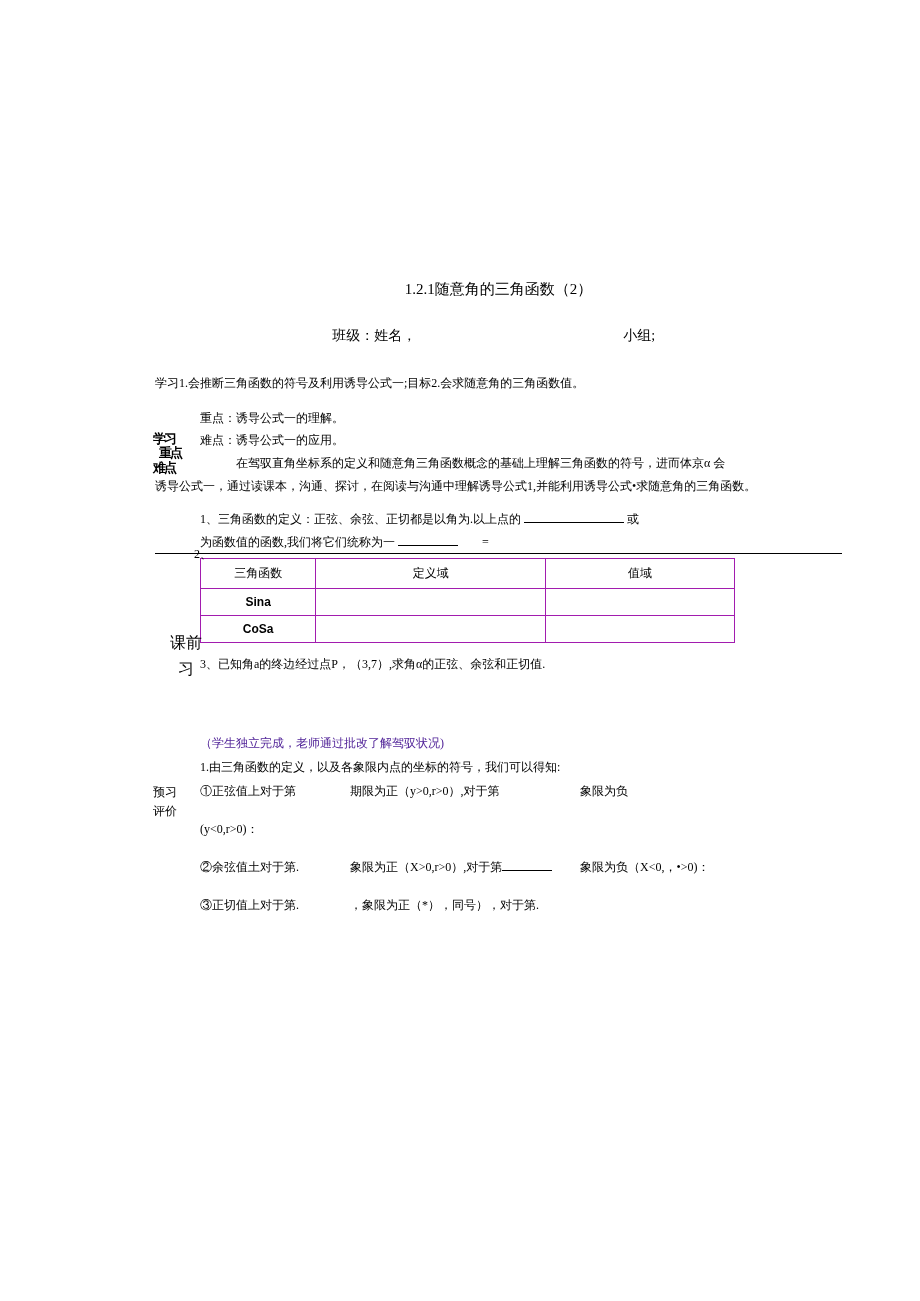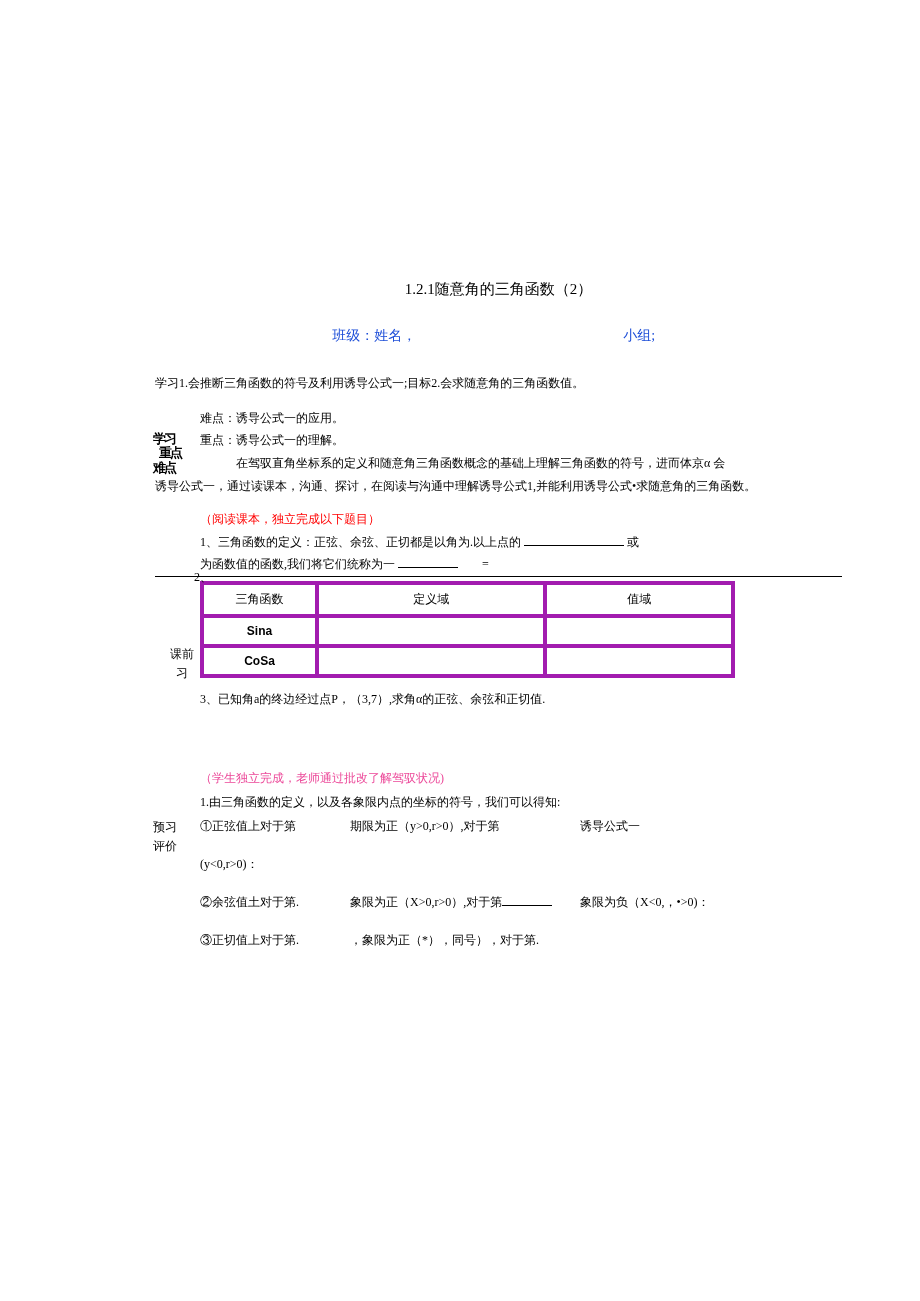--- a/index.html
+++ b/index.html
@@ -18,21 +18,21 @@
     .title {
       text-align: center;
       font-size: 15px;
       margin-bottom: 28px;
     }
     .subtitle {
       text-align: center;
       font-size: 14px;
       margin-bottom: 28px;
     }
-    .subtitle .red { color: #1d4ed8; }
+    .subtitle .red { color: #000000; }
     .subtitle .gap { display: inline-block; width: 200px; }
     .subtitle .gap2 { display: inline-block; width: 6px; }
     .line {
       line-height: 1.8;
       margin-bottom: 8px;
     }
     .section {
       position: relative;
     }
     .side-label {
@@ -50,54 +50,54 @@
       letter-spacing: -2px;
     }
     .content-block {
       margin-left: 45px;
       line-height: 1.9;
     }
     .content-block-full {
       line-height: 1.9;
     }
     .red-text { color: #ff0000; }
-    .orange-text { color: #ec4899; }
+    .orange-text { color: #4c1d95; }
     .blank-line {
       display: inline-block;
       border-bottom: 1px solid #000;
       min-width: 60px;
       height: 12px;
       vertical-align: baseline;
     }
     .blank-line-long { min-width: 100px; }
     .table-wrap {
       margin: 4px 0 10px 45px;
       position: relative;
     }
     table {
       border-collapse: collapse;
       width: 535px;
     }
     table th, table td {
-      border: 4px solid #a21caf;
+      border: 1px solid #a21caf;
       padding: 6px 10px;
       font-size: 12px;
       font-weight: normal;
     }
     table th { text-align: center; }
     table td { height: 22px; }
     .col-func { width: 120px; text-align: center; font-weight: bold; font-family: Arial, sans-serif; }
     .col-func-head { text-align: center; font-weight: normal; font-family: "SimSun", serif; }
     .col-domain { width: 244px; text-align: center; }
     .col-range { width: 200px; text-align: center; }
     .prestudy-label {
       position: absolute;
       left: -30px;
-      top: 64px;
-      font-size: 12px;
+      top: 72px;
+      font-size: 16px;
       line-height: 1.6;
     }
     .prestudy-label span { display: block; text-align: center; }
     .num2 {
       position: absolute;
       left: -6px;
       top: -12px;
     }
     .after-table {
       margin-left: 45px;
@@ -149,30 +149,29 @@
 
   <div class="line">学习1.会推断三角函数的符号及利用诱导公式一;目标2.会求随意角的三角函数值。</div>
 
   <div class="section" style="margin-top:12px;">
     <div class="side-label side-label-1">
       <span style="display:block;">学习</span>
       <span style="display:block;position:relative;top:-5px;left:6px;">重点</span>
       <span style="display:block;position:relative;top:-10px;">难点</span>
     </div>
     <div class="content-block">
+      <div>重点：诱导公式一的理解。</div>
       <div>难点：诱导公式一的应用。</div>
-      <div>重点：诱导公式一的理解。</div>
       <div>　　　在驾驭直角坐标系的定义和随意角三角函数概念的基础上理解三角函数的符号，进而体京α 会</div>
     </div>
     <div class="content-block-full">诱导公式一，通过读课本，沟通、探讨，在阅读与沟通中理解诱导公式1,并能利用诱导公式•求随意角的三角函数。</div>
   </div>
 
   <div class="section" style="margin-top:10px;">
     <div class="content-block">
-      <div class="red-text">（阅读课本，独立完成以下题目）</div>
       <div>
         <span>1、三角函数的定义：正弦、余弦、正切都是以角为.以上点的</span>
         <span class="blank-line blank-line-long"></span>
         <span>或</span>
       </div>
       <div>
         <span>为函数值的函数,我们将它们统称为一</span>
         <span class="blank-line"></span>　　=
       </div>
     </div>
@@ -212,21 +211,21 @@
     <div class="eval-label">
       <span>预习</span>
       <span>评价</span>
     </div>
     <div class="eval-content">
       <div class="orange-text">（学生独立完成，老师通过批改了解驾驭状况)</div>
       <div>1.由三角函数的定义，以及各象限内点的坐标的符号，我们可以得知:</div>
       <div class="eval-row">
         <span class="seg1">①正弦值上对于第</span>
         <span class="seg2">期限为正（y&gt;0,r&gt;0）,对于第</span>
-        <span class="seg3">诱导公式一</span>
+        <span class="seg3">象限为负</span>
       </div>
       <div style="margin-top:14px;margin-bottom:14px;">(y&lt;0,r&gt;0)：</div>
       <div class="eval-row">
         <span class="seg1">②余弦值土对于第.</span>
         <span class="seg2">
           <span>象限为正（X&gt;0,r&gt;0）,对于第</span><span class="blank-line" style="min-width:50px;"></span>
         </span>
         <span class="seg3">象限为负（X&lt;0,，•&gt;0)：</span>
       </div>
       <div class="eval-row" style="margin-top:14px;">

